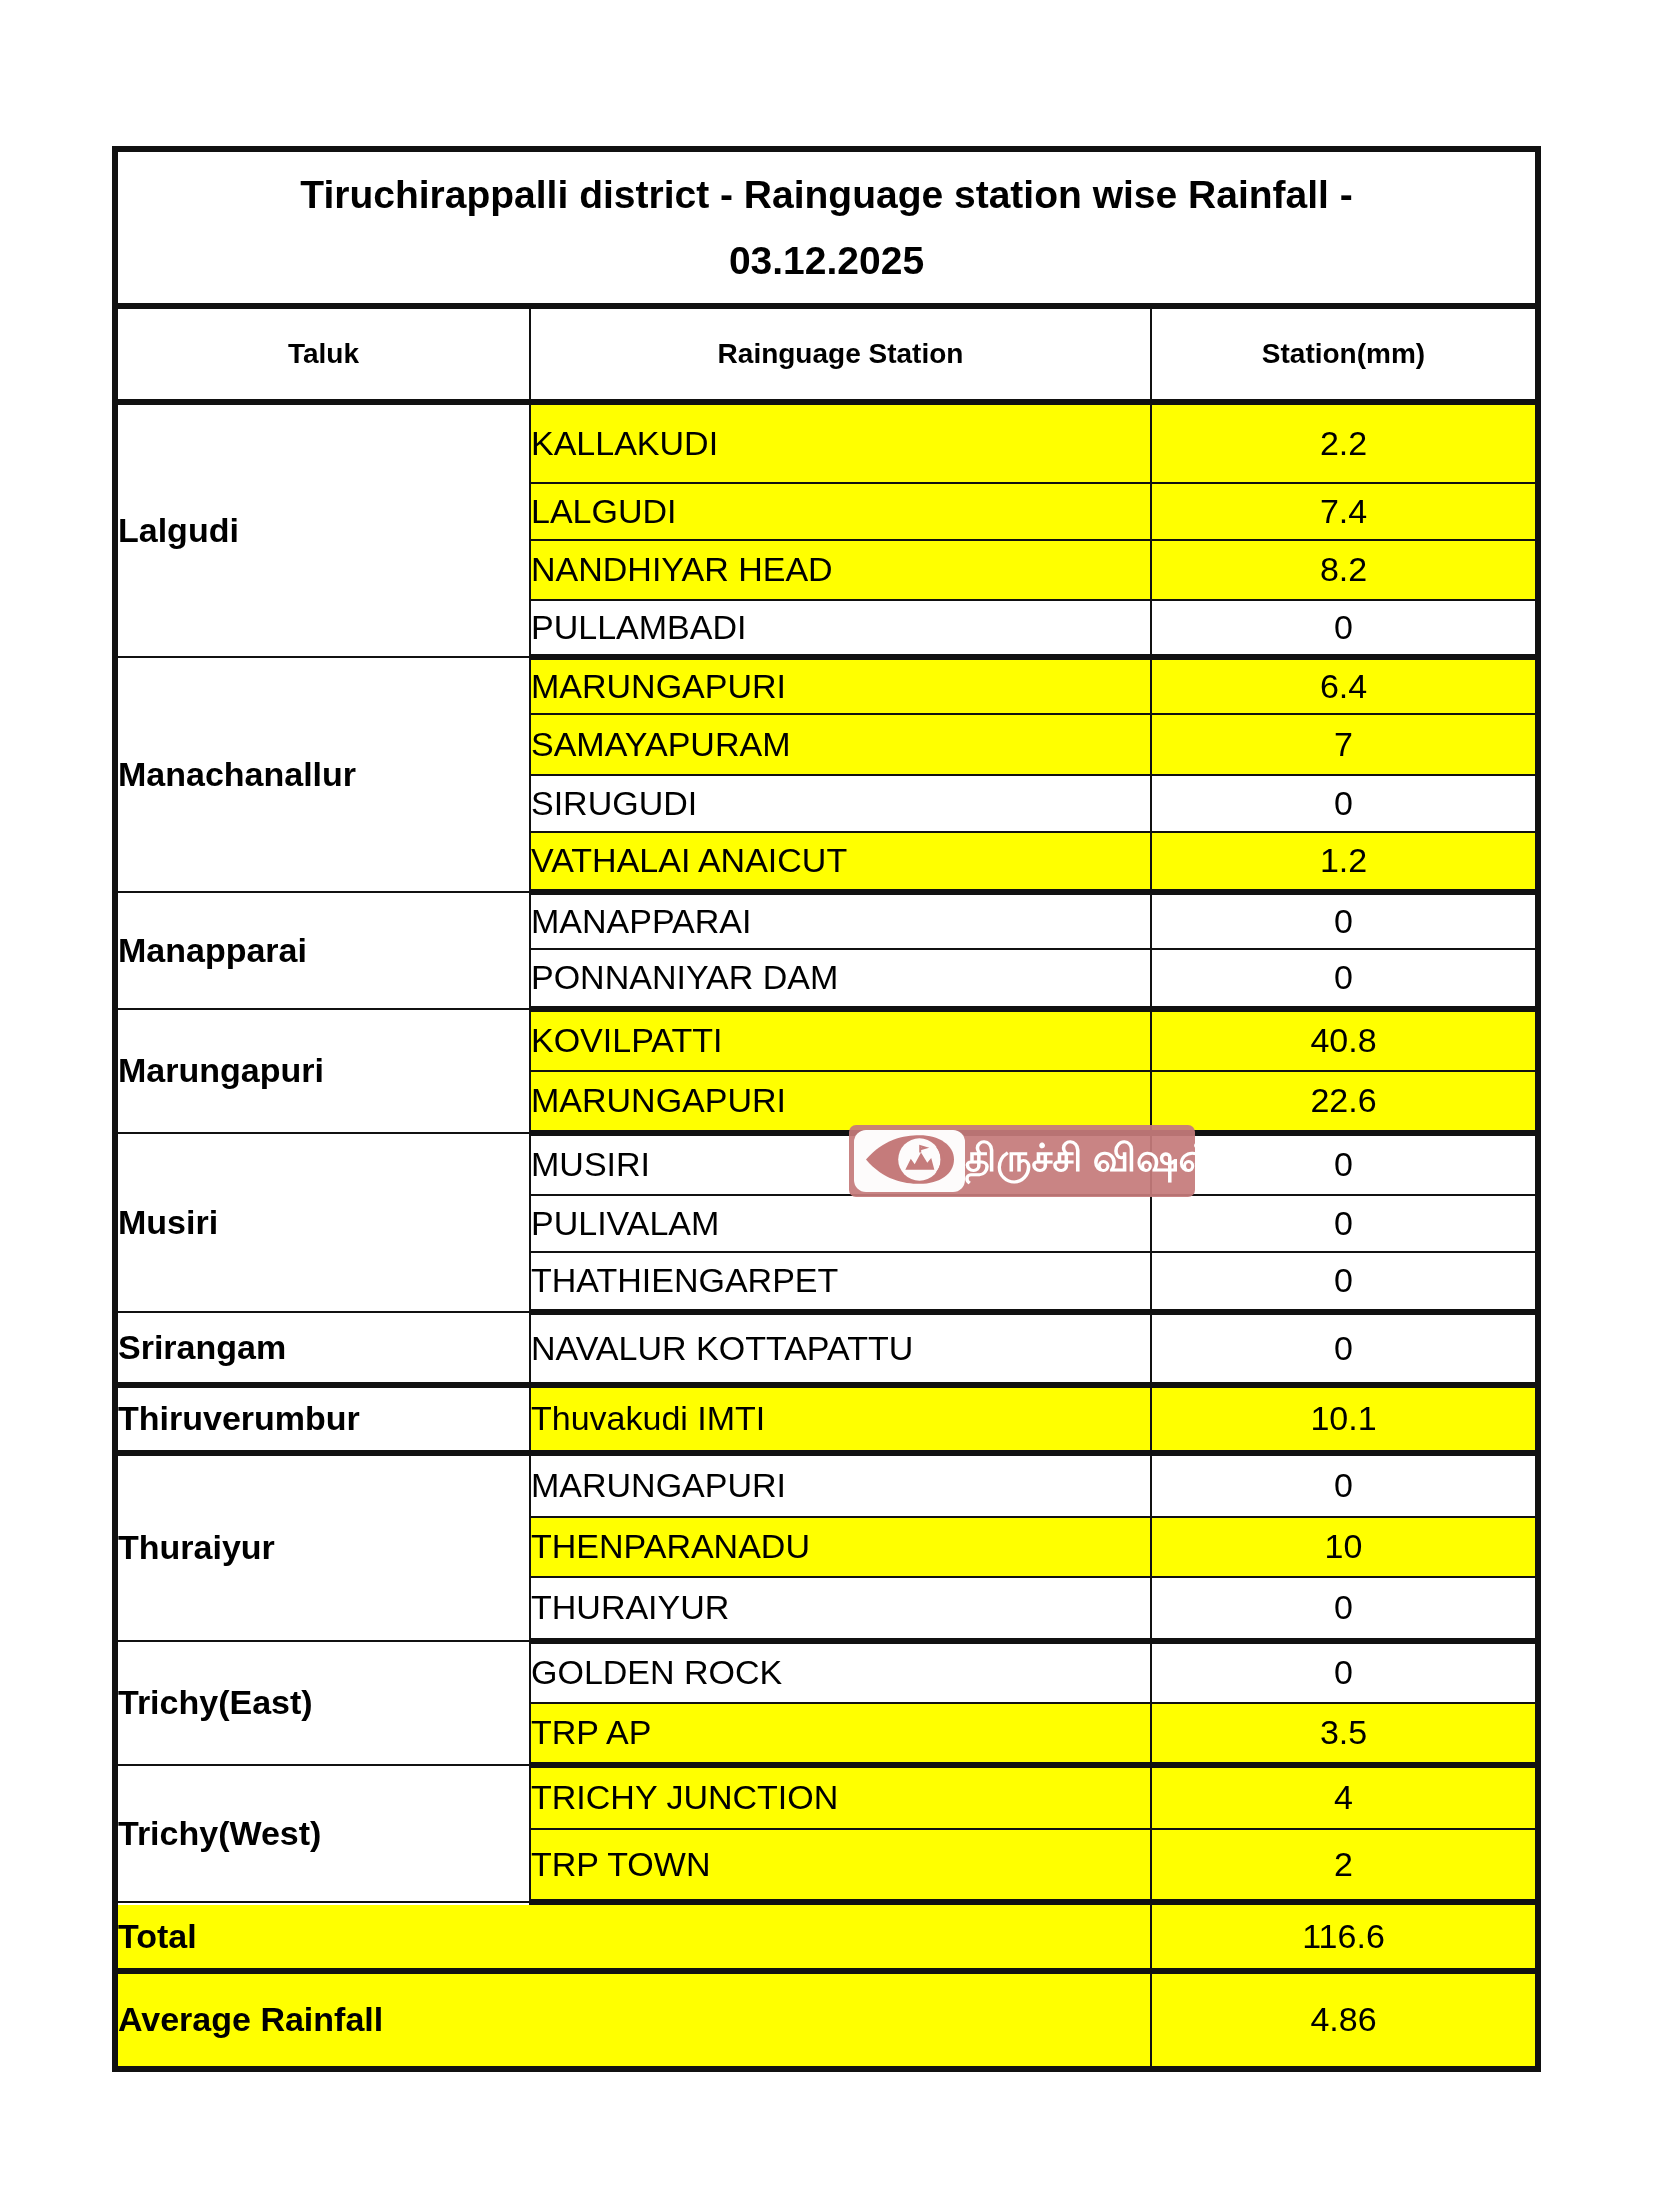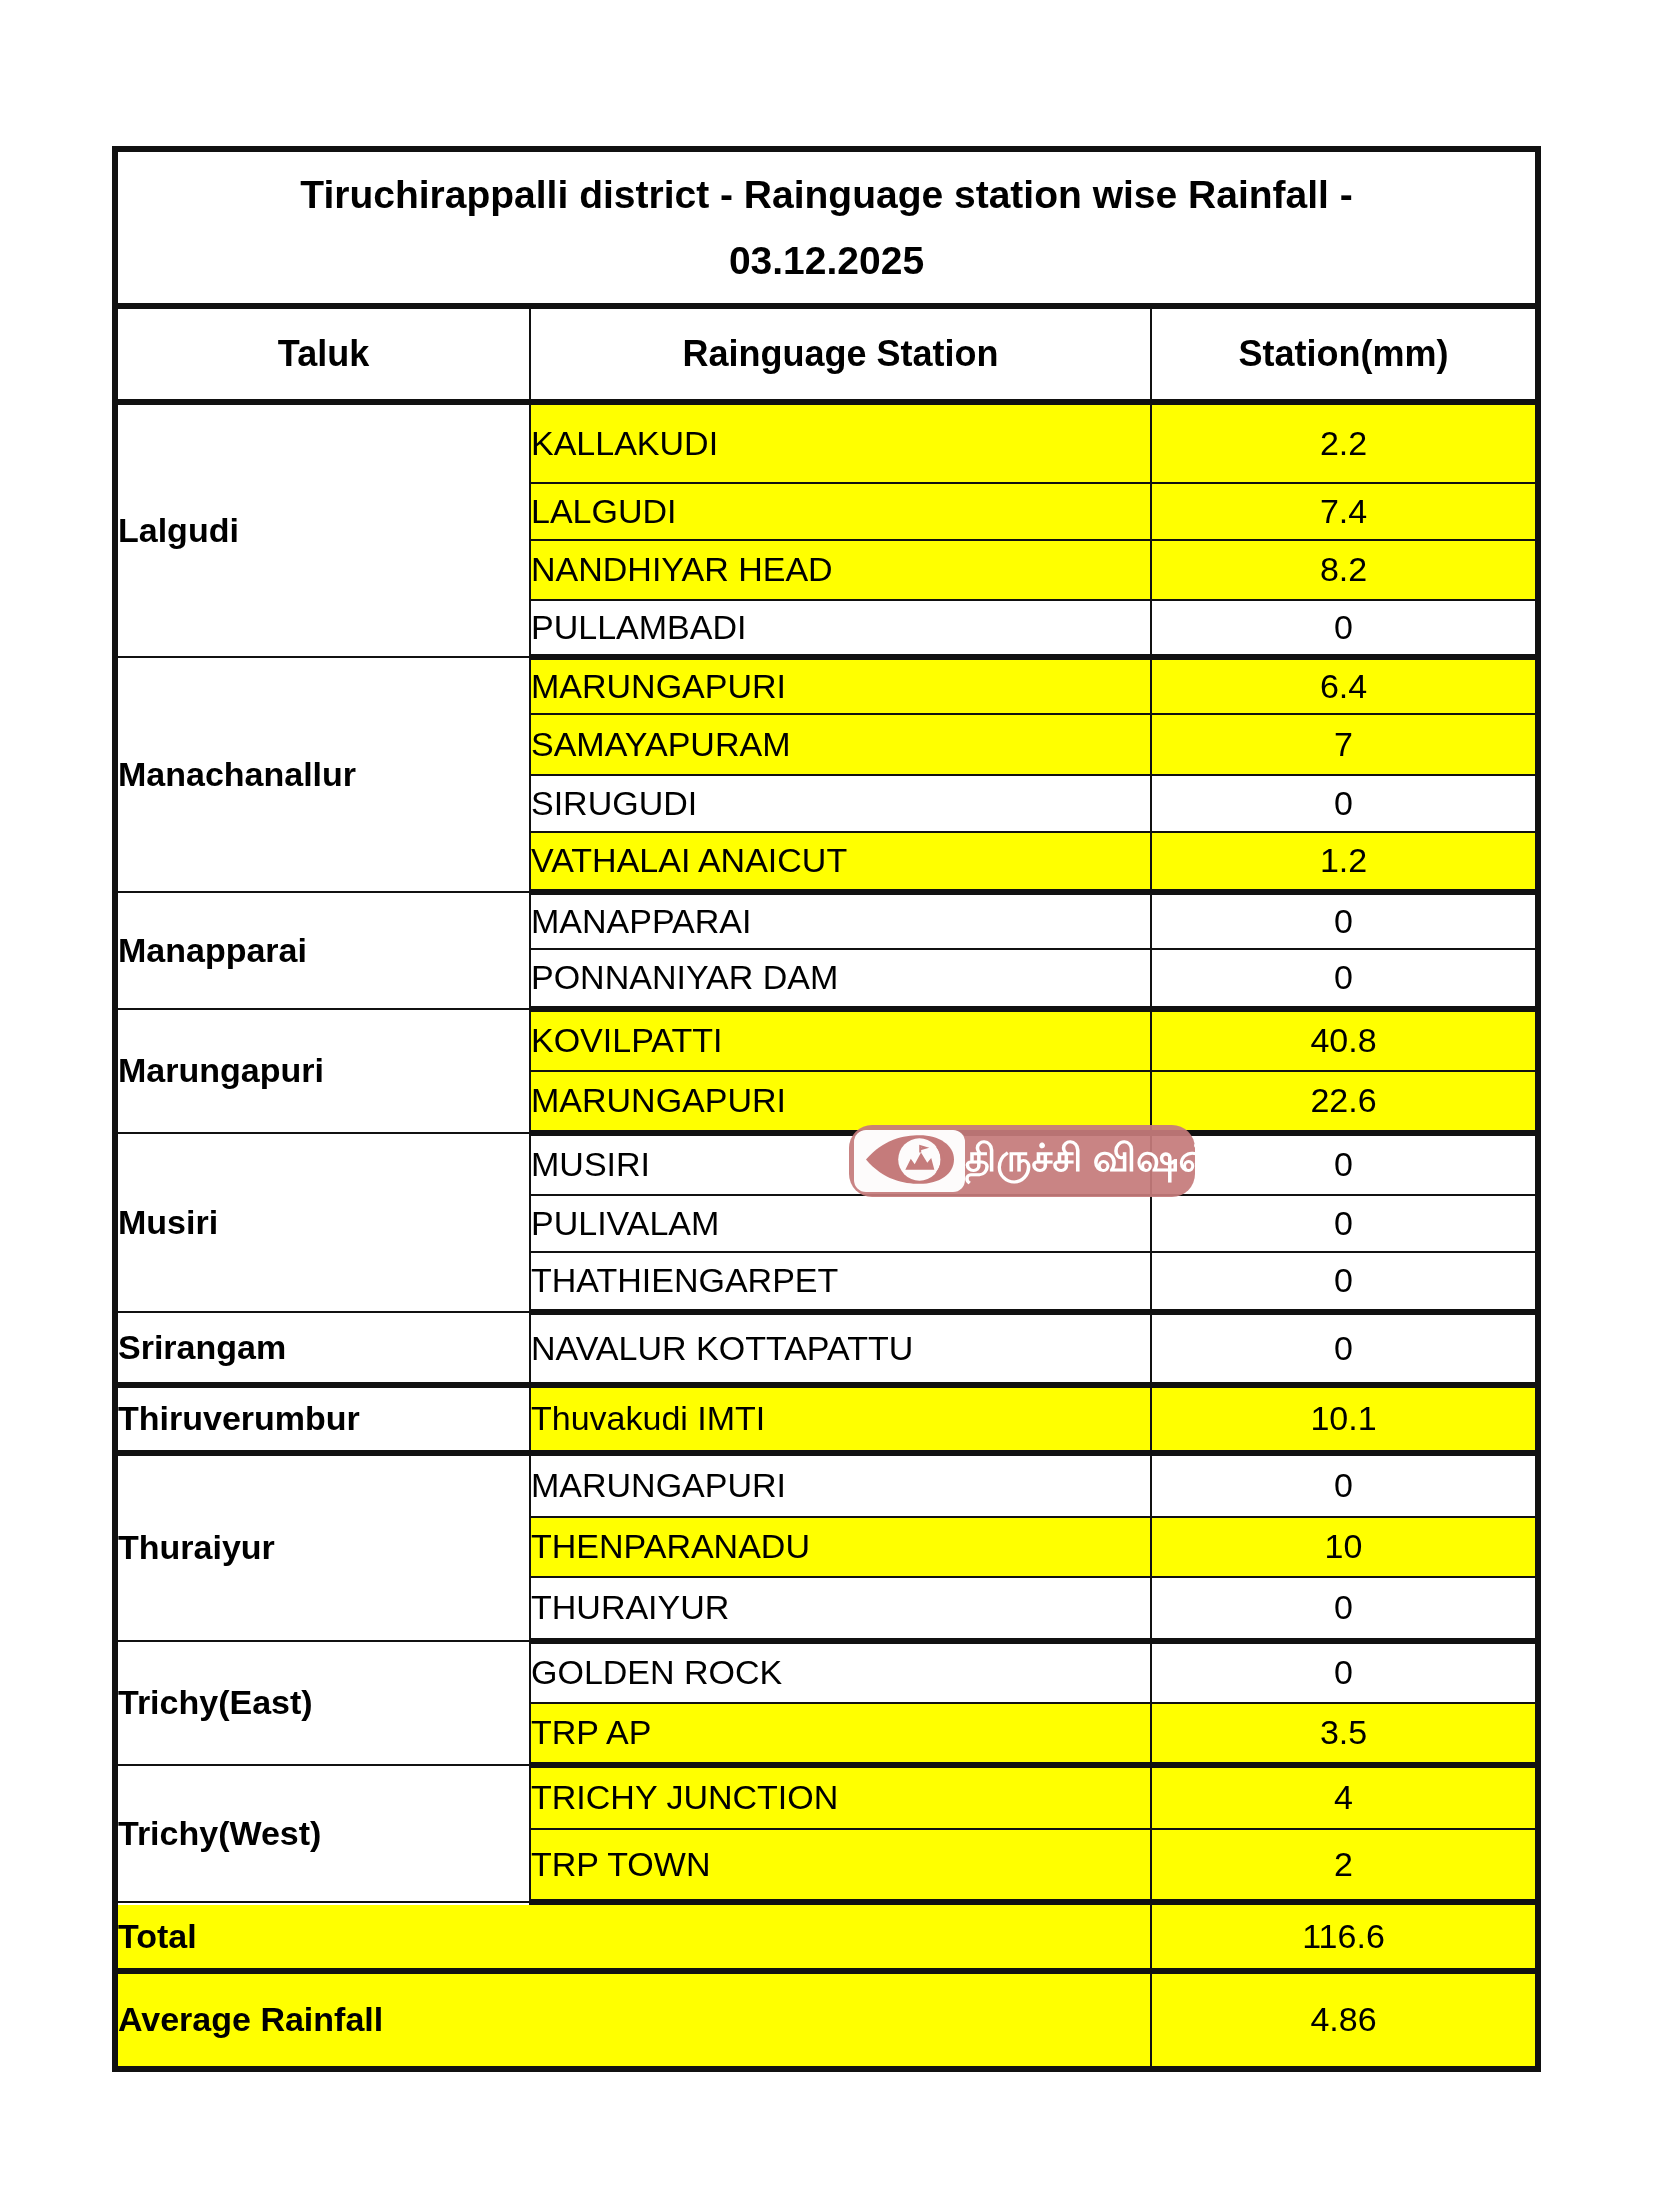--- a/index.html
+++ b/index.html
@@ -21,35 +21,35 @@
     padding:0;
     overflow:hidden;
   }
   tr.title-row td{
     border-bottom:6px solid #111;
     font-weight:bold;font-size:39px;text-align:center;
   }
   .title-line1{margin-top:1.7px;}
   .title-line2{margin-top:22px;}
   tr.hdr td{
-    font-weight:bold;font-size:36px;text-align:center;
+    font-weight:bold;font-size:28px;text-align:center;
     border-bottom:6px solid #111;
   }
   td.taluk{font-weight:bold;font-size:36px;padding-left:10.3px;background:#fff;}
   td.station{padding-left:12px;}
   td.val{text-align:center;}
   .hl{background:#FFFF00;}
   tr.gend td{border-bottom:6px solid #111;}
   td.sum-label{font-weight:bold;text-align:left;padding-right:15.4px;}
 
   
   .wm{
     position:absolute;left:829px;top:1125px;width:346px;height:72px;
     background:rgba(197,123,123,0.93);
-    border-radius:23px;
+    border-radius:7px;
     display:flex;align-items:center;
     box-sizing:border-box;
     z-index:5;
   }
   .wm-logo-box{
     width:111px;height:62px;margin-left:5.1px;
     background:#fdfbfb;border-radius:12px;
     display:flex;align-items:center;justify-content:center;
     flex:0 0 auto;
   }

